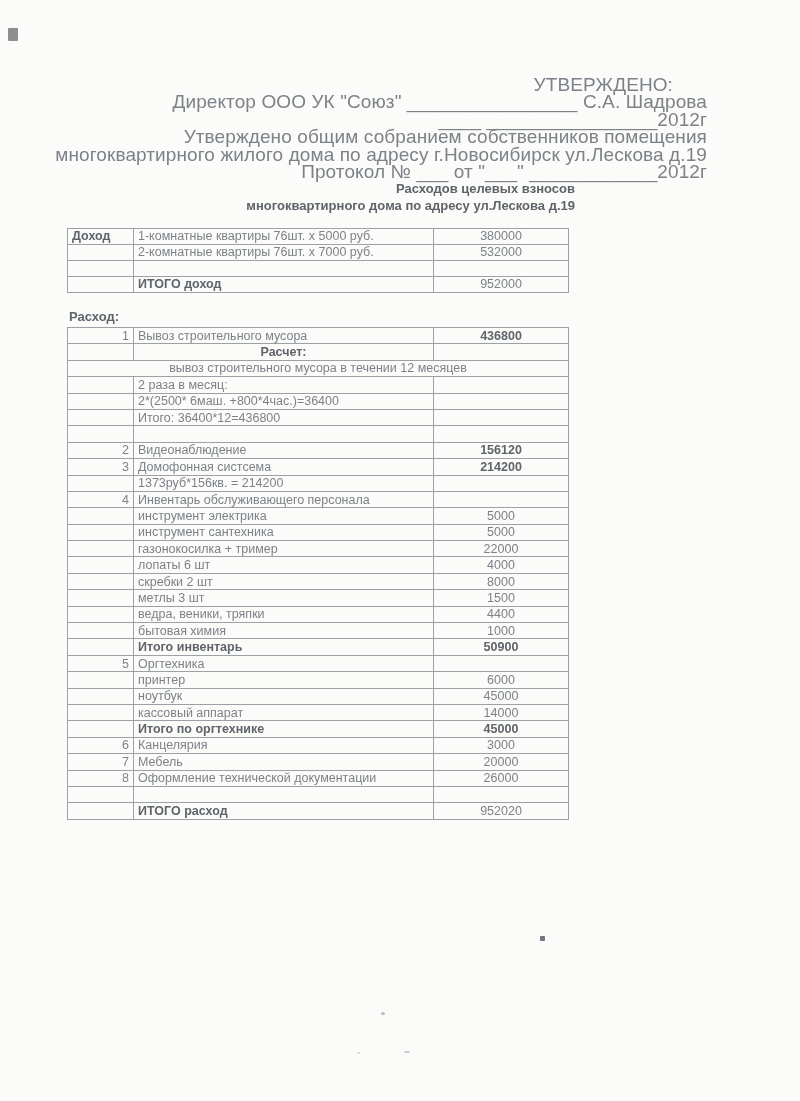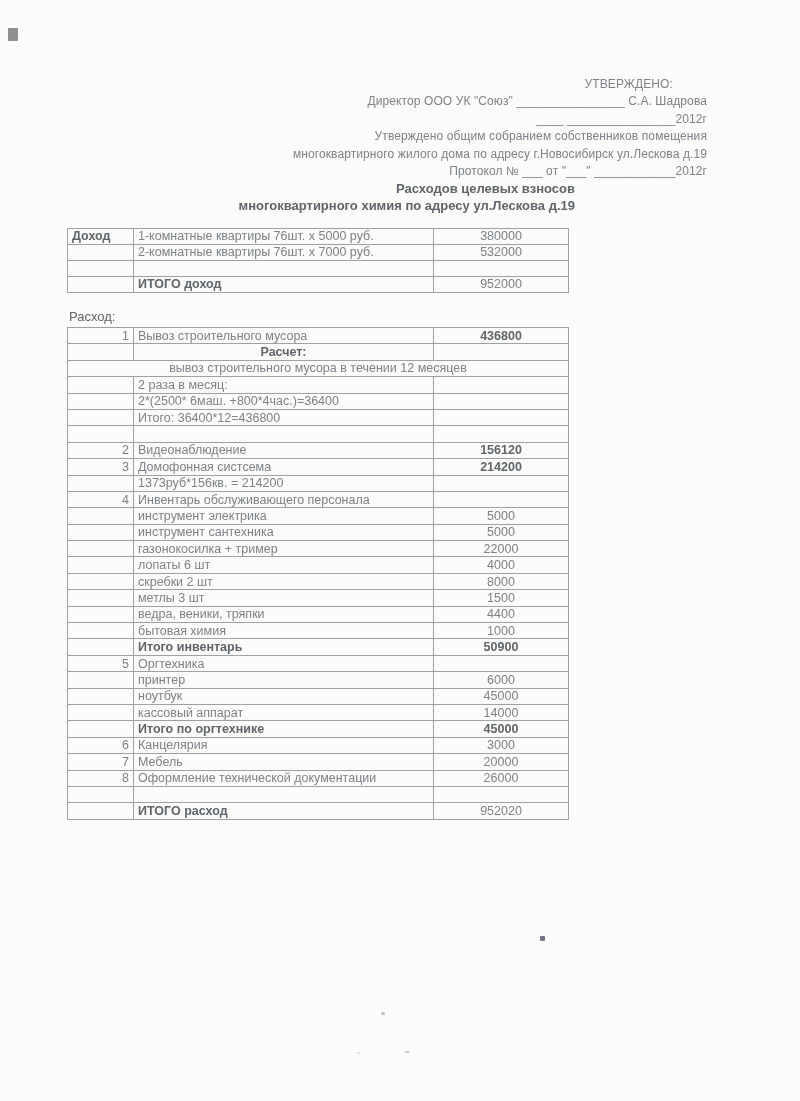--- a/index.html
+++ b/index.html
@@ -21,21 +21,21 @@
     position: absolute; left: 8px; top: 28px;
     width: 10px; height: 13px;
     background: #47474d; opacity: .6;
     border-radius: 1px;
     filter: blur(.4px);
   }
   
   .header-block {
     position: absolute; top: 76px; right: 93px;
     text-align: right;
-    font-size: 12px; line-height: 17.4px;
+    font-size: 19px; line-height: 17.4px;
     letter-spacing: .1px;
     white-space: nowrap;
   }
   .header-block .line1 { padding-right: 34px; }
   
   .title-block {
     position: absolute; top: 181px; left: 0; width: 575px;
     text-align: right;
     font-size: 13px; font-weight: bold; line-height: 16.8px;
     color: var(--ink-bold);
@@ -65,21 +65,21 @@
   #income-table td { height: 14.9px; }
   .num-cell   { text-align: right; padding-right: 3px; }
   .label-cell { text-align: left; }
   .amount-cell{ text-align: center; }
   .center     { text-align: center; }
   .bold       { font-weight: bold; color: var(--ink-bold); }
   .merged-cell{ text-align: center; padding-right: 105px; }
   
   .expense-label {
     position: absolute; left: 69px; top: 309px;
-    font-size: 13px; font-weight: normal;
+    font-size: 13px; font-weight: bold;
     color: var(--ink-bold);
   }
   
   .speck { position: absolute; border-radius: 50%; }
   .speck-1 { left: 540px; top: 936px; width: 5px; height: 5px; background: #5a5f6e; border-radius: 1px; opacity: .85; }
   .speck-2 { left: 381px; top: 1012px; width: 4px; height: 3px; background: #aaadb2; opacity: .8; }
   .speck-3 { left: 404px; top: 1051px; width: 6px; height: 2px; background: #b8bbc0; opacity: .8; }
   .speck-4 { left: 357px; top: 1052px; width: 3px; height: 2px; background: #c7cacd; opacity: .7; }
 </style>
 </head>
@@ -93,21 +93,21 @@
     <div class="line1">УТВЕРЖДЕНО:</div>
     <div>Директор ООО УК "Союз" ________________ С.А. Шадрова</div>
     <div>____ ________________2012г</div>
     <div>Утверждено общим собранием собственников помещения</div>
     <div>многоквартирного жилого дома по адресу г.Новосибирск ул.Лескова д.19</div>
     <div>Протокол № ___ от "___" ____________2012г</div>
   </div>
 
   <div class="title-block">
     <div>Расходов целевых взносов</div>
-    <div>многоквартирного химия по адресу ул.Лескова д.19</div>
+    <div>многоквартирного дома по адресу ул.Лескова д.19</div>
   </div>
 
   <table id="income-table" class="doc-table">
     <colgroup>
         <col class="c1">
         <col class="c2">
         <col class="c3">
       </colgroup>
     <tbody>
         <tr>

